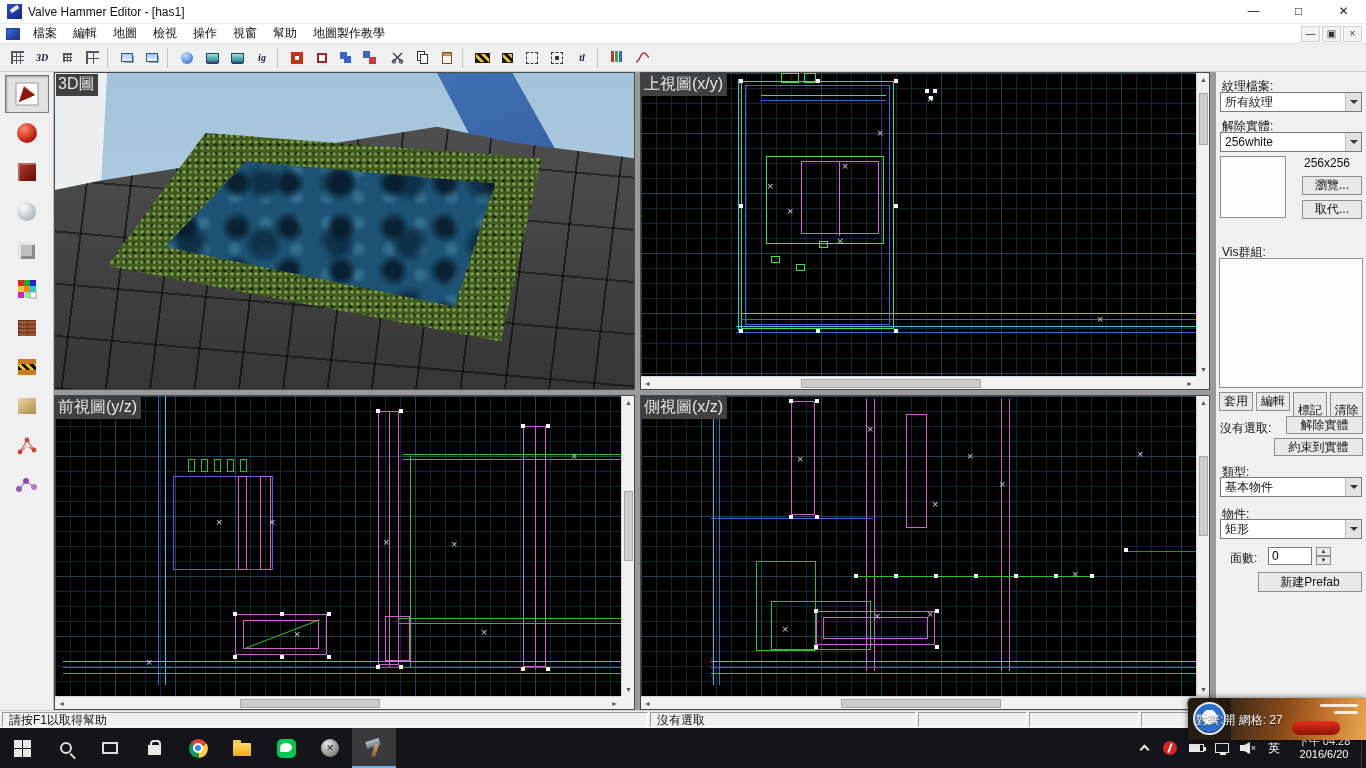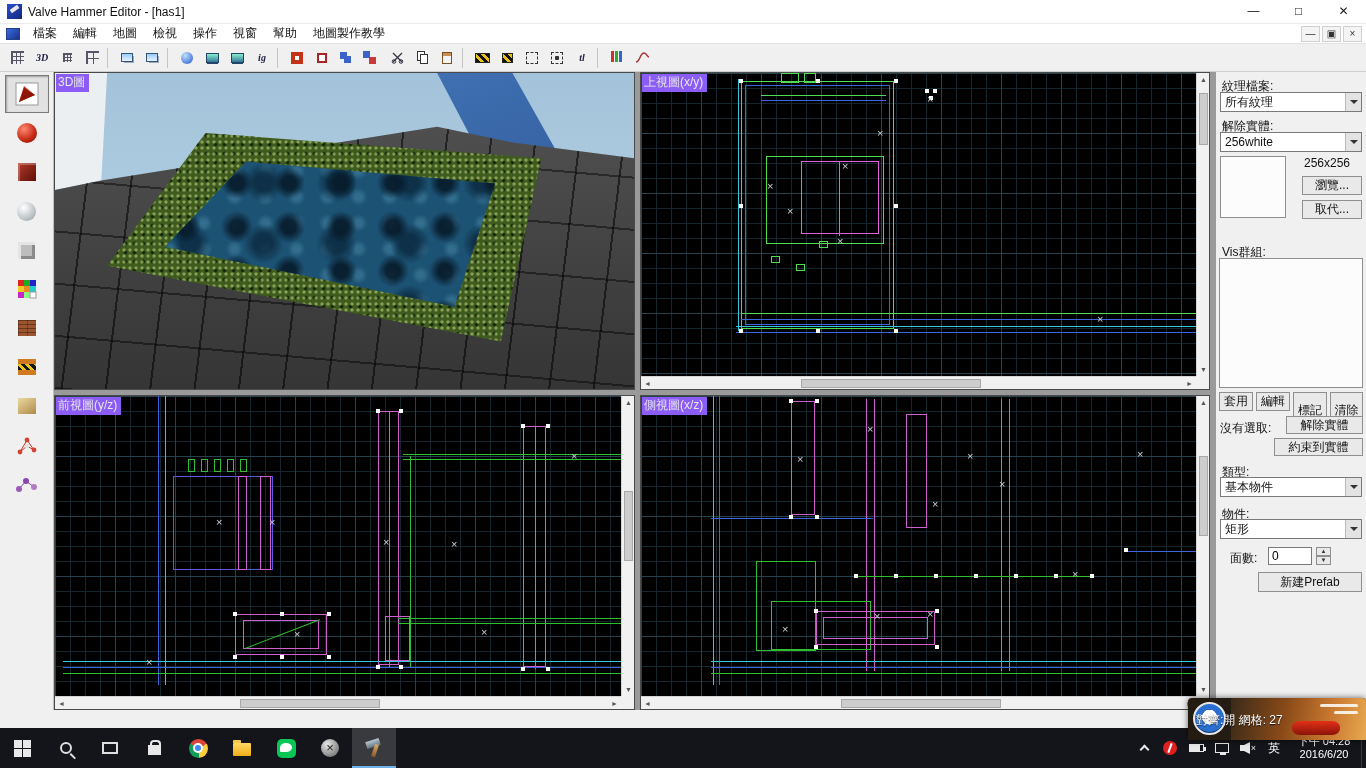--- a/index.html
+++ b/index.html
@@ -54,21 +54,21 @@
   .tool { width:44px; height:38px; margin:1px auto; display:flex; align-items:center; justify-content:center; border:1px solid #f0f0f0; background:#f0f0f0; }
   .tool.sel { border:1px solid #7a7a7a; background:#e2e2e2; box-shadow:inset 1px 1px 2px rgba(0,0,0,.3); }
   .pg { display:inline-block; }
 
   .vp { position:absolute; background:#000; border:1px solid #4a4a4a; }
   #vp3d   { left:54px;  top:0;     width:581px; height:318px; }
   #vpTop  { left:640px; top:0;     width:570px; height:318px; }
   #vpFront{ left:54px;  top:323px; width:581px; height:315px; }
   #vpSide { left:640px; top:323px; width:570px; height:315px; }
   .vp-content { position:absolute; left:0; top:0; right:13px; bottom:13px; overflow:hidden; }
-  .vp-label { position:absolute; top:1px; left:1px; background:#8b5cf6; color:#e8e8e8; font-size:12px; padding:0 4px 1px 2px; z-index:6; }
+  .vp-label { position:absolute; top:1px; left:1px; background:#404040; color:#e8e8e8; font-size:16px; padding:0 4px 1px 2px; z-index:6; }
   .grid { background-color:#000;
     background-image:
       linear-gradient(#27424d 1px,transparent 1px), linear-gradient(90deg,#27424d 1px,transparent 1px),
       linear-gradient(#15262d 1px,transparent 1px), linear-gradient(90deg,#15262d 1px,transparent 1px);
     background-size:60px 60px,60px 60px,15px 15px,15px 15px; }
 
   .sbv { position:absolute; top:0; right:0; bottom:13px; width:13px; background:#f1f1f1; border-left:1px solid #d5d5d5; }
   .sbh { position:absolute; left:0; right:13px; bottom:0; height:13px; background:#f1f1f1; border-top:1px solid #d5d5d5; }
   .sbc { position:absolute; right:0; bottom:0; width:13px; height:13px; background:#f1f1f1; }
   .sarr { position:absolute; width:13px; height:13px; font-size:7px; color:#555; text-align:center; line-height:13px; }
@@ -587,20 +587,27 @@
       <div class="rp" style="left:14px;top:478px">面數:</div>
       <input class="rp field" style="left: 52px; top: 475px;" value="0">
       <div class="rp spin" style="left:100px;top:475px">
           <div>▲</div>
           <div>▼</div>
         </div>
       <div class="rp btn" style="left:42px;top:500px;width:104px;height:20px">新建Prefab</div>
     </div>
   </div>
 
+  <div id="statusbar">
+    <div class="seg" style="left:2px;width:646px"><span>請按F1以取得幫助</span></div>
+    <div class="seg" style="left:650px;width:266px"><span>沒有選取</span></div>
+    <div class="seg" style="left:918px;width:109px"></div>
+    <div class="seg" style="left:1029px;width:110px"></div>
+    <div class="seg" style="left:1141px;width:223px"></div>
+  </div>
   <div id="snap-text">對齊:開 網格: 27</div>
 
   <div id="ad">
     <div class="ad-badge"></div>
     <div class="ad-art">
       <div class="ad-car"></div>
       <div class="ad-line" style="right:8px;top:6px;width:38px"></div>
       <div class="ad-line" style="right:8px;top:13px;width:24px"></div>
     </div>
   </div>

